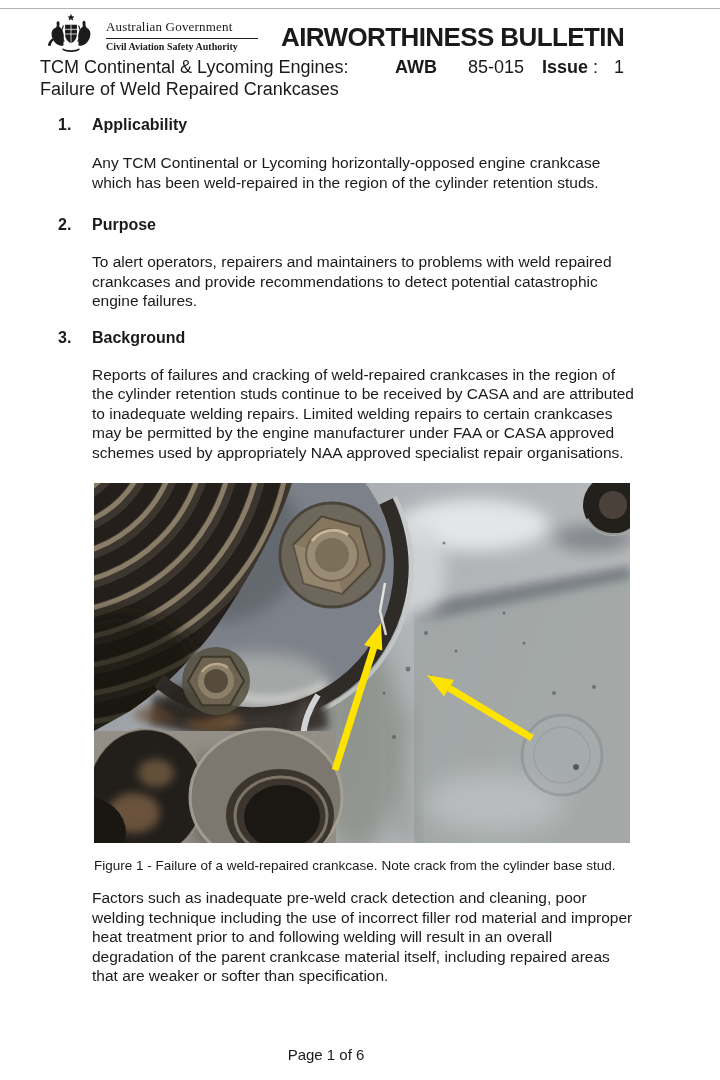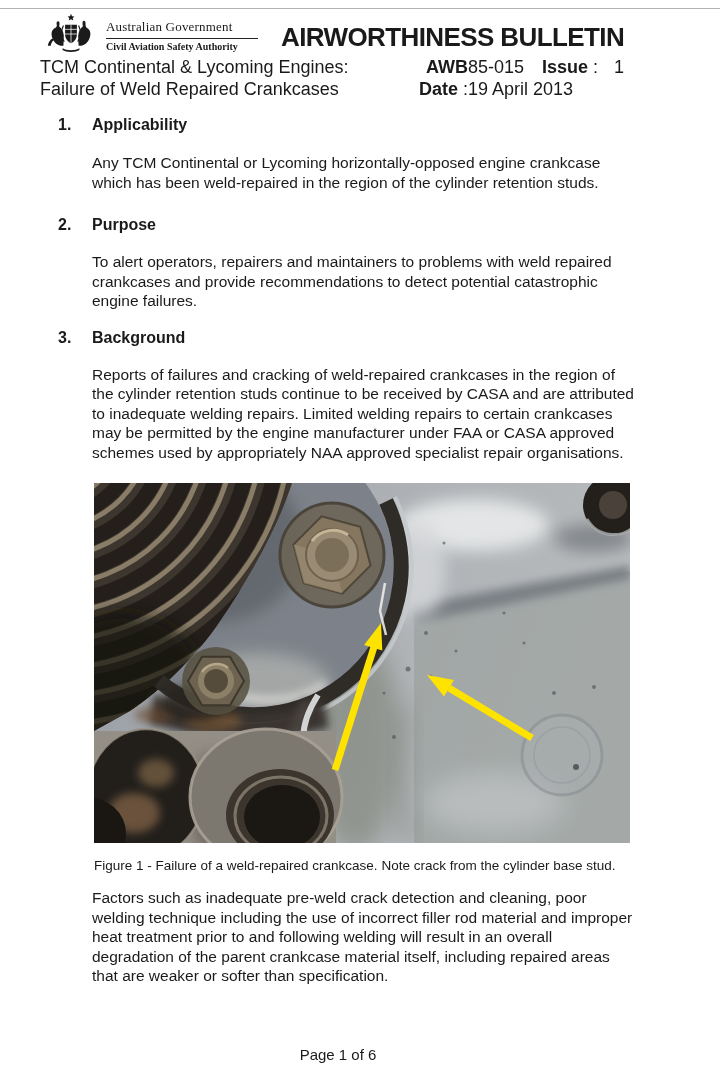--- a/index.html
+++ b/index.html
@@ -16,42 +16,42 @@
   .gov{font-family:"Liberation Serif",serif;font-weight:normal;font-size:13px;letter-spacing:.2px;}
   .logo-divider{border-top:1.5px solid #222;width:152px;margin:3px 0 2px;}
   .auth{font-family:"Liberation Serif",serif;font-weight:bold;font-size:10px;}
   .doc-title{position:absolute;left:281px;top:24px;font-size:26px;line-height:26px;font-weight:700;letter-spacing:-.6px;white-space:nowrap;}
 
   .subject{position:absolute;left:40px;top:56px;width:660px;font-size:18px;line-height:22px;}
   .subject-left div{white-space:nowrap;}
   .meta{position:absolute;left:355px;top:0;}
   .meta-row{white-space:nowrap;}
   .cell{display:inline-block;vertical-align:top;}
-  .c1{width:73px;text-align:right;}
+  .c1{width:73px;}
   .c2{width:74px;}
   .c3{width:72px;}
   .b{font-weight:bold;}
   .c1.b-all{font-weight:bold;}
 
   
   .content{position:absolute;left:30px;top:115px;width:660px;}
   .section{position:relative;padding-left:62px;}
   .s2{margin-top:23px;}
   .s3{margin-top:17px;}
   .section-number{position:absolute;left:28px;top:0;font-weight:bold;font-size:16px;line-height:20px;}
   .section-heading{font-weight:bold;font-size:16px;line-height:20px;}
   .section-body{margin-top:18px;font-size:15.5px;line-height:19.5px;width:560px;white-space:pre-line;}
   .sb-tight{margin-top:17px;}
 
   .figure-wrap{width:536px;height:360px;margin:21px 0 0 64px;position:relative;overflow:hidden;}
   .figure-wrap svg{display:block;}
   .figure-caption{margin:14px 0 0 64px;font-size:13.5px;line-height:17px;}
   .after-para{margin:14px 0 0 62px;width:562px;font-size:15.5px;line-height:19.5px;white-space:pre-line;}
 
-  .footer{position:absolute;left:12px;top:1046px;width:652px;text-align:center;font-size:15px;}
+  .footer{position:absolute;left:0;top:1046px;width:652px;text-align:center;font-size:15px;}
 </style>
 </head>
 <body>
 
 <div class="top-rule"></div>
 
 <div class="logo">
   <svg class="crest" viewBox="0 0 64 48">
     <g fill="#1b1b1b">
       <polygon points="32,0 33.2,3 36,3.2 34,5.2 34.8,8 32,6.4 29.2,8 30,5.2 28,3.2 30.8,3"></polygon>
@@ -74,23 +74,20 @@
 <div class="doc-title">AIRWORTHINESS BULLETIN</div>
 
 <div class="subject">
   <div class="subject-left">
     <div>TCM Continental &amp; Lycoming Engines:</div>
     <div>Failure of Weld Repaired Crankcases</div>
   </div>
   <div class="meta">
     <div class="meta-row">
       <span class="cell c1 b-all">AWB</span><span class="cell c2">85-015</span><span class="cell c3"><span class="b">Issue</span><span> :</span></span><span class="cell">1</span>
-    </div>
-    <div class="meta-row">
-      <span class="cell c1"><span class="b">Date</span><span> :</span></span><span class="cell">19 April 2013</span>
     </div>
   </div>
 </div>
 
 <div class="content">
 
   <div class="section s1">
     <span class="section-number">1.</span>
     <div class="section-heading">Applicability</div>
     <div class="section-body">Any TCM Continental or Lycoming horizontally-opposed engine crankcase

